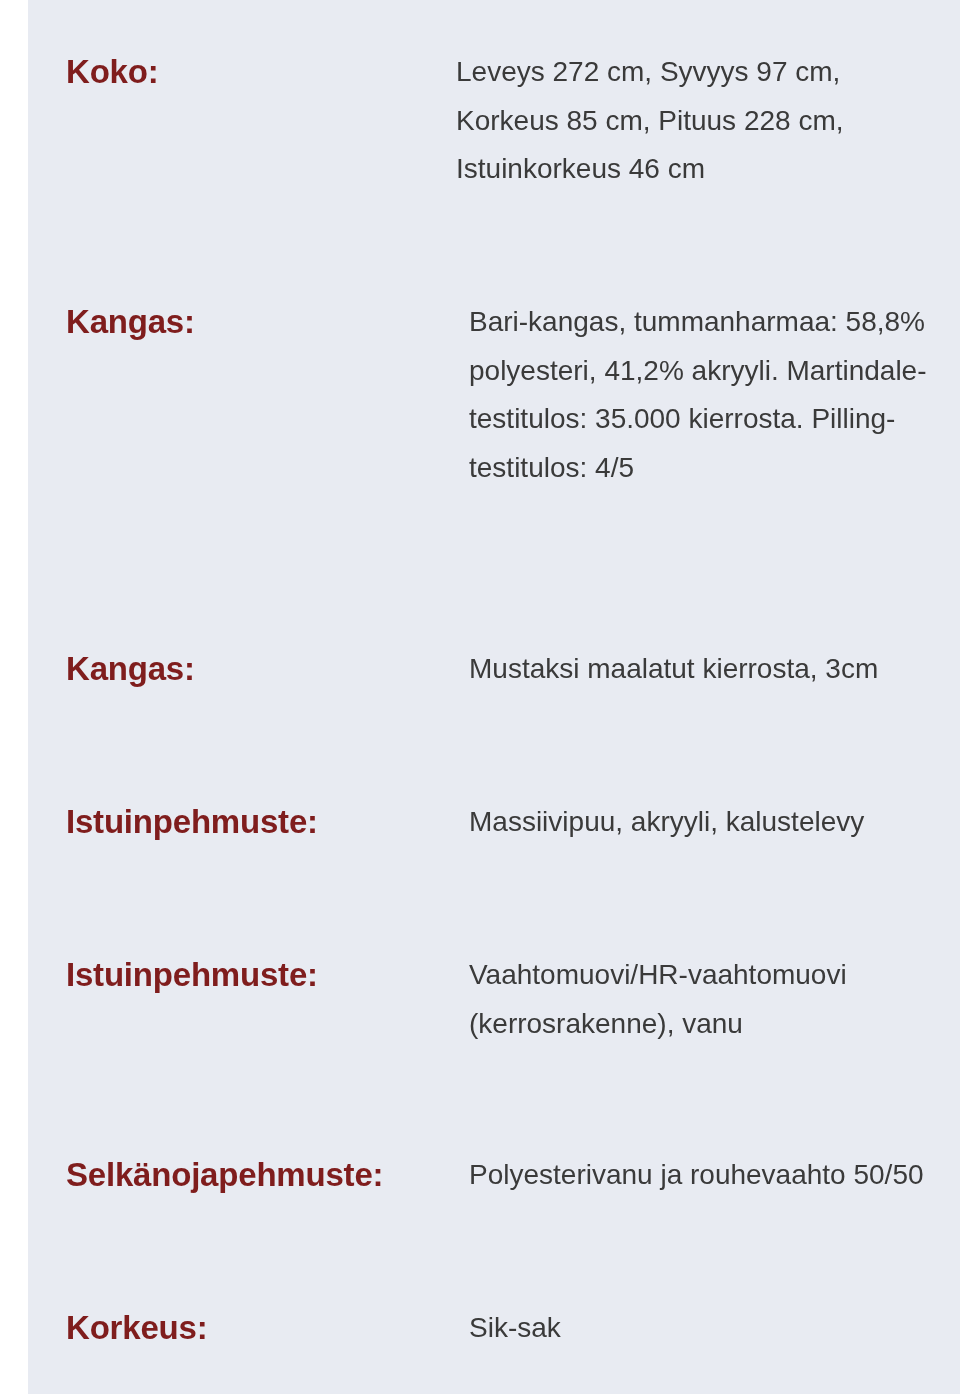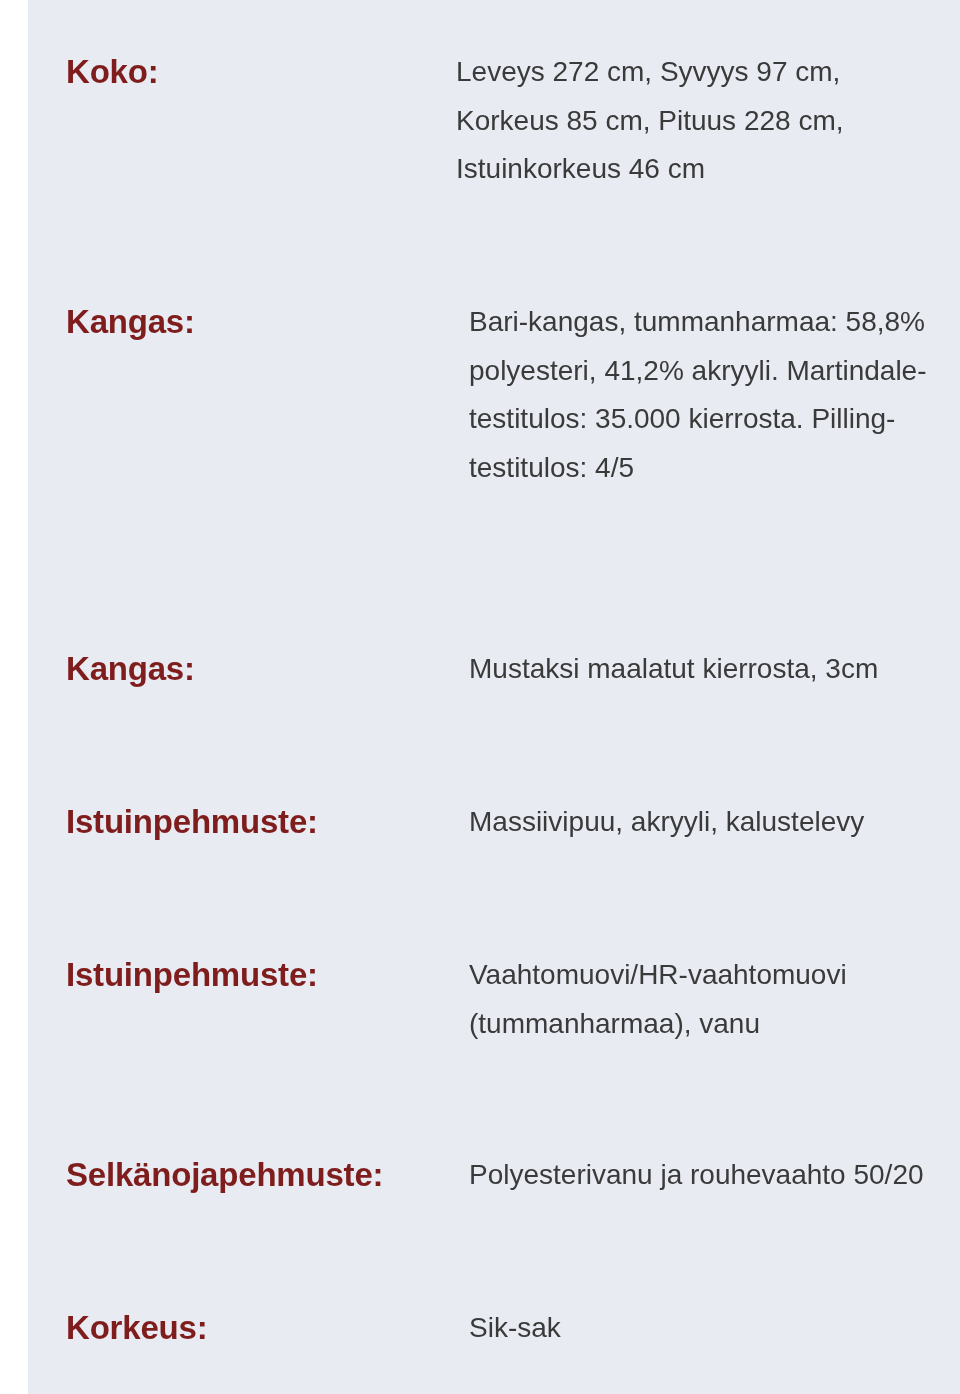--- a/index.html
+++ b/index.html
@@ -71,26 +71,26 @@
     <span class="value">Mustaksi maalatut kierrosta, 3cm</span>
   </div>
 
   <div class="row" style="top:798px;">
     <span class="label">Istuinpehmuste:</span>
     <span class="value">Massiivipuu, akryyli, kalustelevy</span>
   </div>
 
   <div class="row" style="top:951px;">
     <span class="label">Istuinpehmuste:</span>
-    <span class="value">Vaahtomuovi/HR-vaahtomuovi (tummanharmaa), vanu</span>
+    <span class="value">Vaahtomuovi/HR-vaahtomuovi (kerrosrakenne), vanu</span>
   </div>
 
   <div class="row" style="top:1151px;">
     <span class="label">Selkänojapehmuste:</span>
-    <span class="value">Polyesterivanu ja rouhevaahto 50/20</span>
+    <span class="value">Polyesterivanu ja rouhevaahto 50/50</span>
   </div>
 
   <div class="row" style="top:1304px;">
     <span class="label">Korkeus:</span>
     <span class="value">Sik-sak</span>
   </div>
 
 </div>
 
 </body></html>

